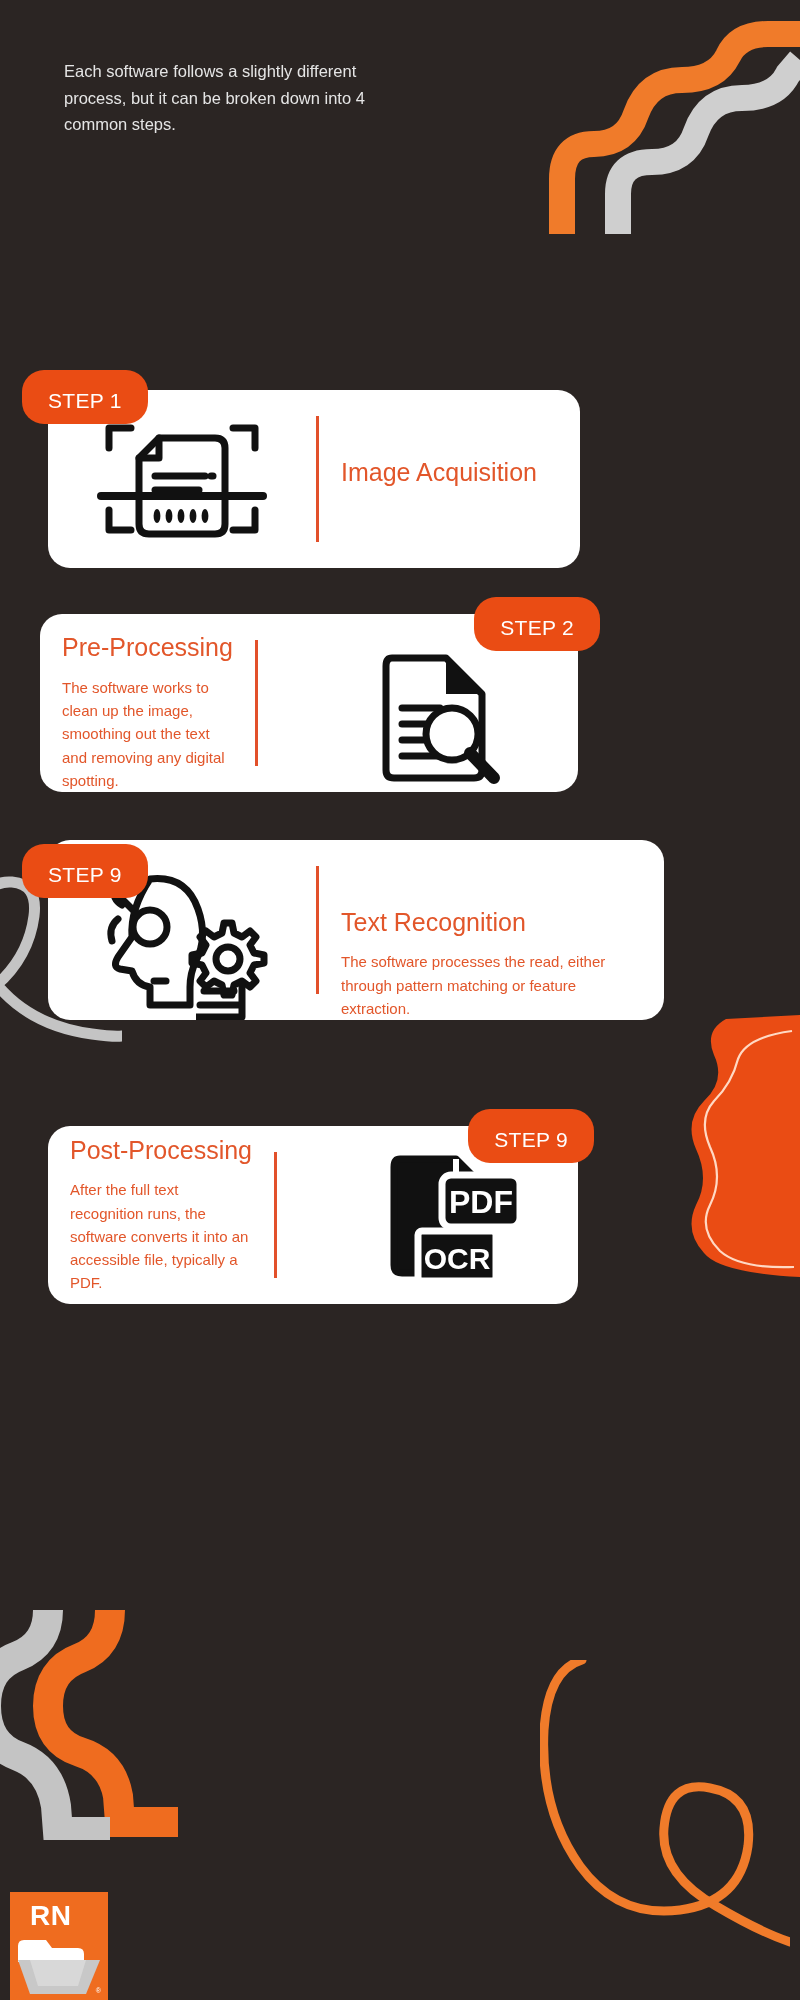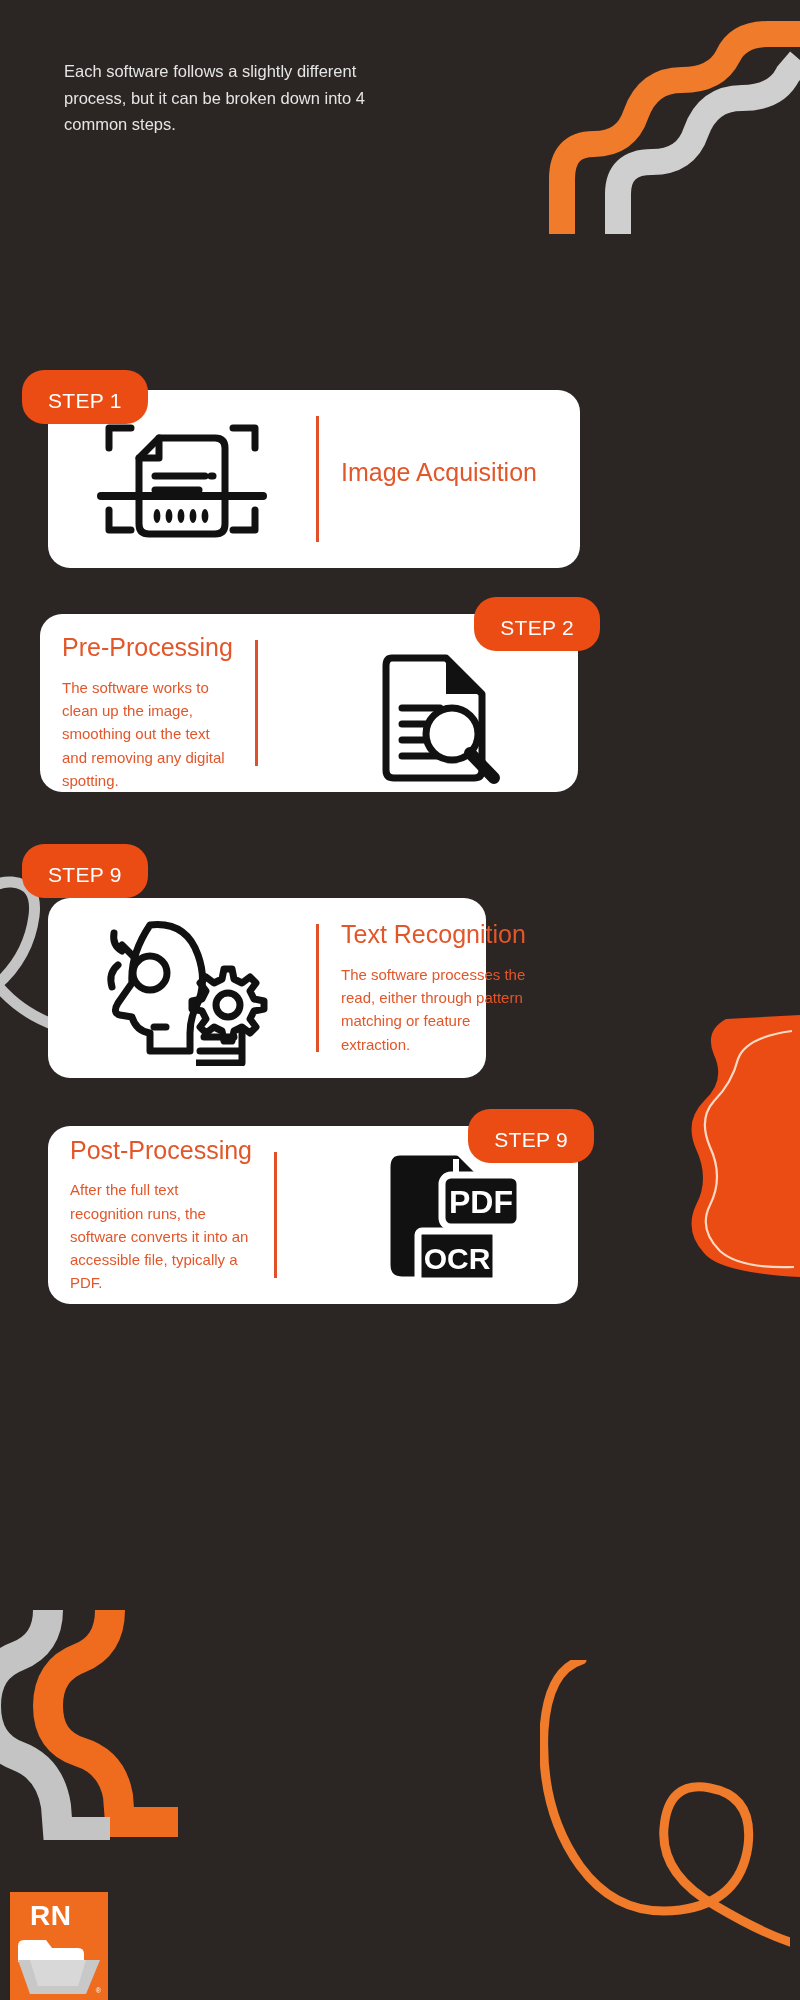--- a/index.html
+++ b/index.html
@@ -94,21 +94,21 @@
   .card.icon-left .icon-pane { width:268px; }
   .card.icon-right .icon-pane { width:290px;margin-left:35px; }
 
   
   #step1-card { top:390px; left:48px; width:532px; height:178px; }
   #step1-badge { top:370px; left:22px; }
   
   #step2-card { top:614px; left:40px; width:538px; height:178px;align-items:flex-end; }
   #step2-badge { top:597px; right:200px; }
   
-  #step3-card { top:898px; left:48px; width:438px; height:180px; }
+  #step3-card { top:840px; left:48px; width:616px; height:180px;align-items:flex-end; }
   #step3-badge { top:844px; left:22px; }
   
   #step4-card { top:1126px; left:48px; width:530px; height:178px; }
   #step4-badge { top:1109px; right:206px; }
 
   
   #footer-logo {
     position:absolute;
     left:10px; bottom:0;
     width:98px; height:108px;

